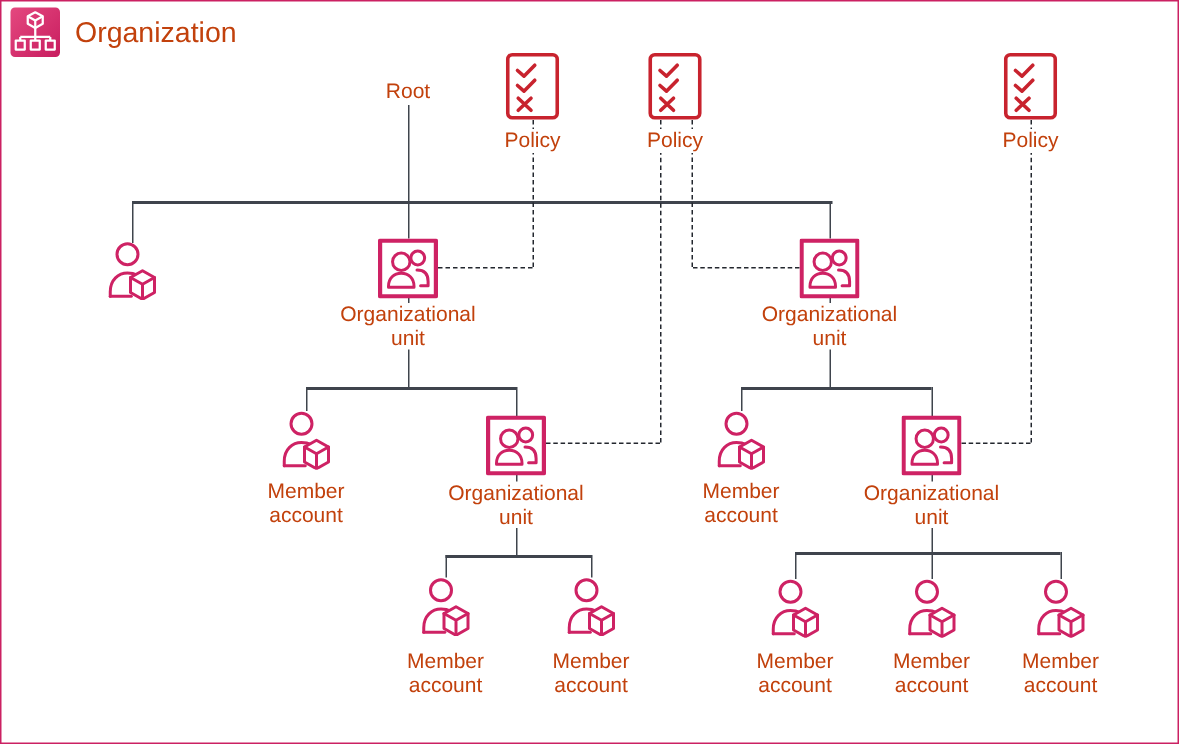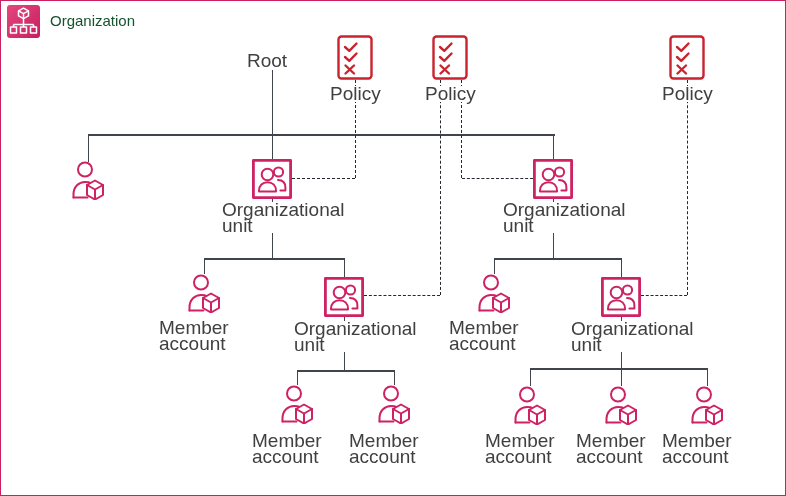--- a/index.html
+++ b/index.html
@@ -2,29 +2,29 @@
 <html><head>
 <meta charset="utf-8">
 <style>
   html,body{margin:0;padding:0;background:#fff;}
   .stage{position:relative;width:786px;height:496px;background:#fff;overflow:hidden;
          font-family:"Liberation Sans",sans-serif;}
   .frame{position:absolute;left:0;top:0;width:786px;height:496px;box-sizing:border-box;
          border:1.5px solid #cb2162;}
   .hdr-icon{position:absolute;left:7px;top:5px;width:33px;height:33px;border-radius:3px;
             background:linear-gradient(135deg,#e4487f,#c81d5f);}
-  .hdr-title{position:absolute;left:50px;top:12px;font-size:15px;color:#14532d;}
+  .hdr-title{position:absolute;left:50px;top:12px;font-size:19px;color:#c2410c;}
   
   .lv{position:absolute;width:1.5px;background:#3f444d;}
   .lh{position:absolute;height:1.5px;background:#3f444d;}
   
   .dv{position:absolute;width:0;border-left:1.5px dashed #23272e;}
   .dh{position:absolute;height:0;border-top:1.5px dashed #23272e;}
   .ic{position:absolute;}
-  .lab{position:absolute;font-size:19px;line-height:15.5px;color:#404040;
+  .lab{position:absolute;font-size:14px;line-height:15.5px;color:#c2410c;text-align:center;
        background:#fff;}
 </style>
 </head>
 <body>
 
 <svg width="0" height="0" style="position:absolute" aria-hidden="true">
   <defs>
     <symbol id="i-user" viewBox="0 0 34 40">
       <g fill="none" stroke="#ce2264" stroke-width="2" stroke-linecap="round" stroke-linejoin="round">
         <circle cx="14" cy="9.5" r="7"></circle>

